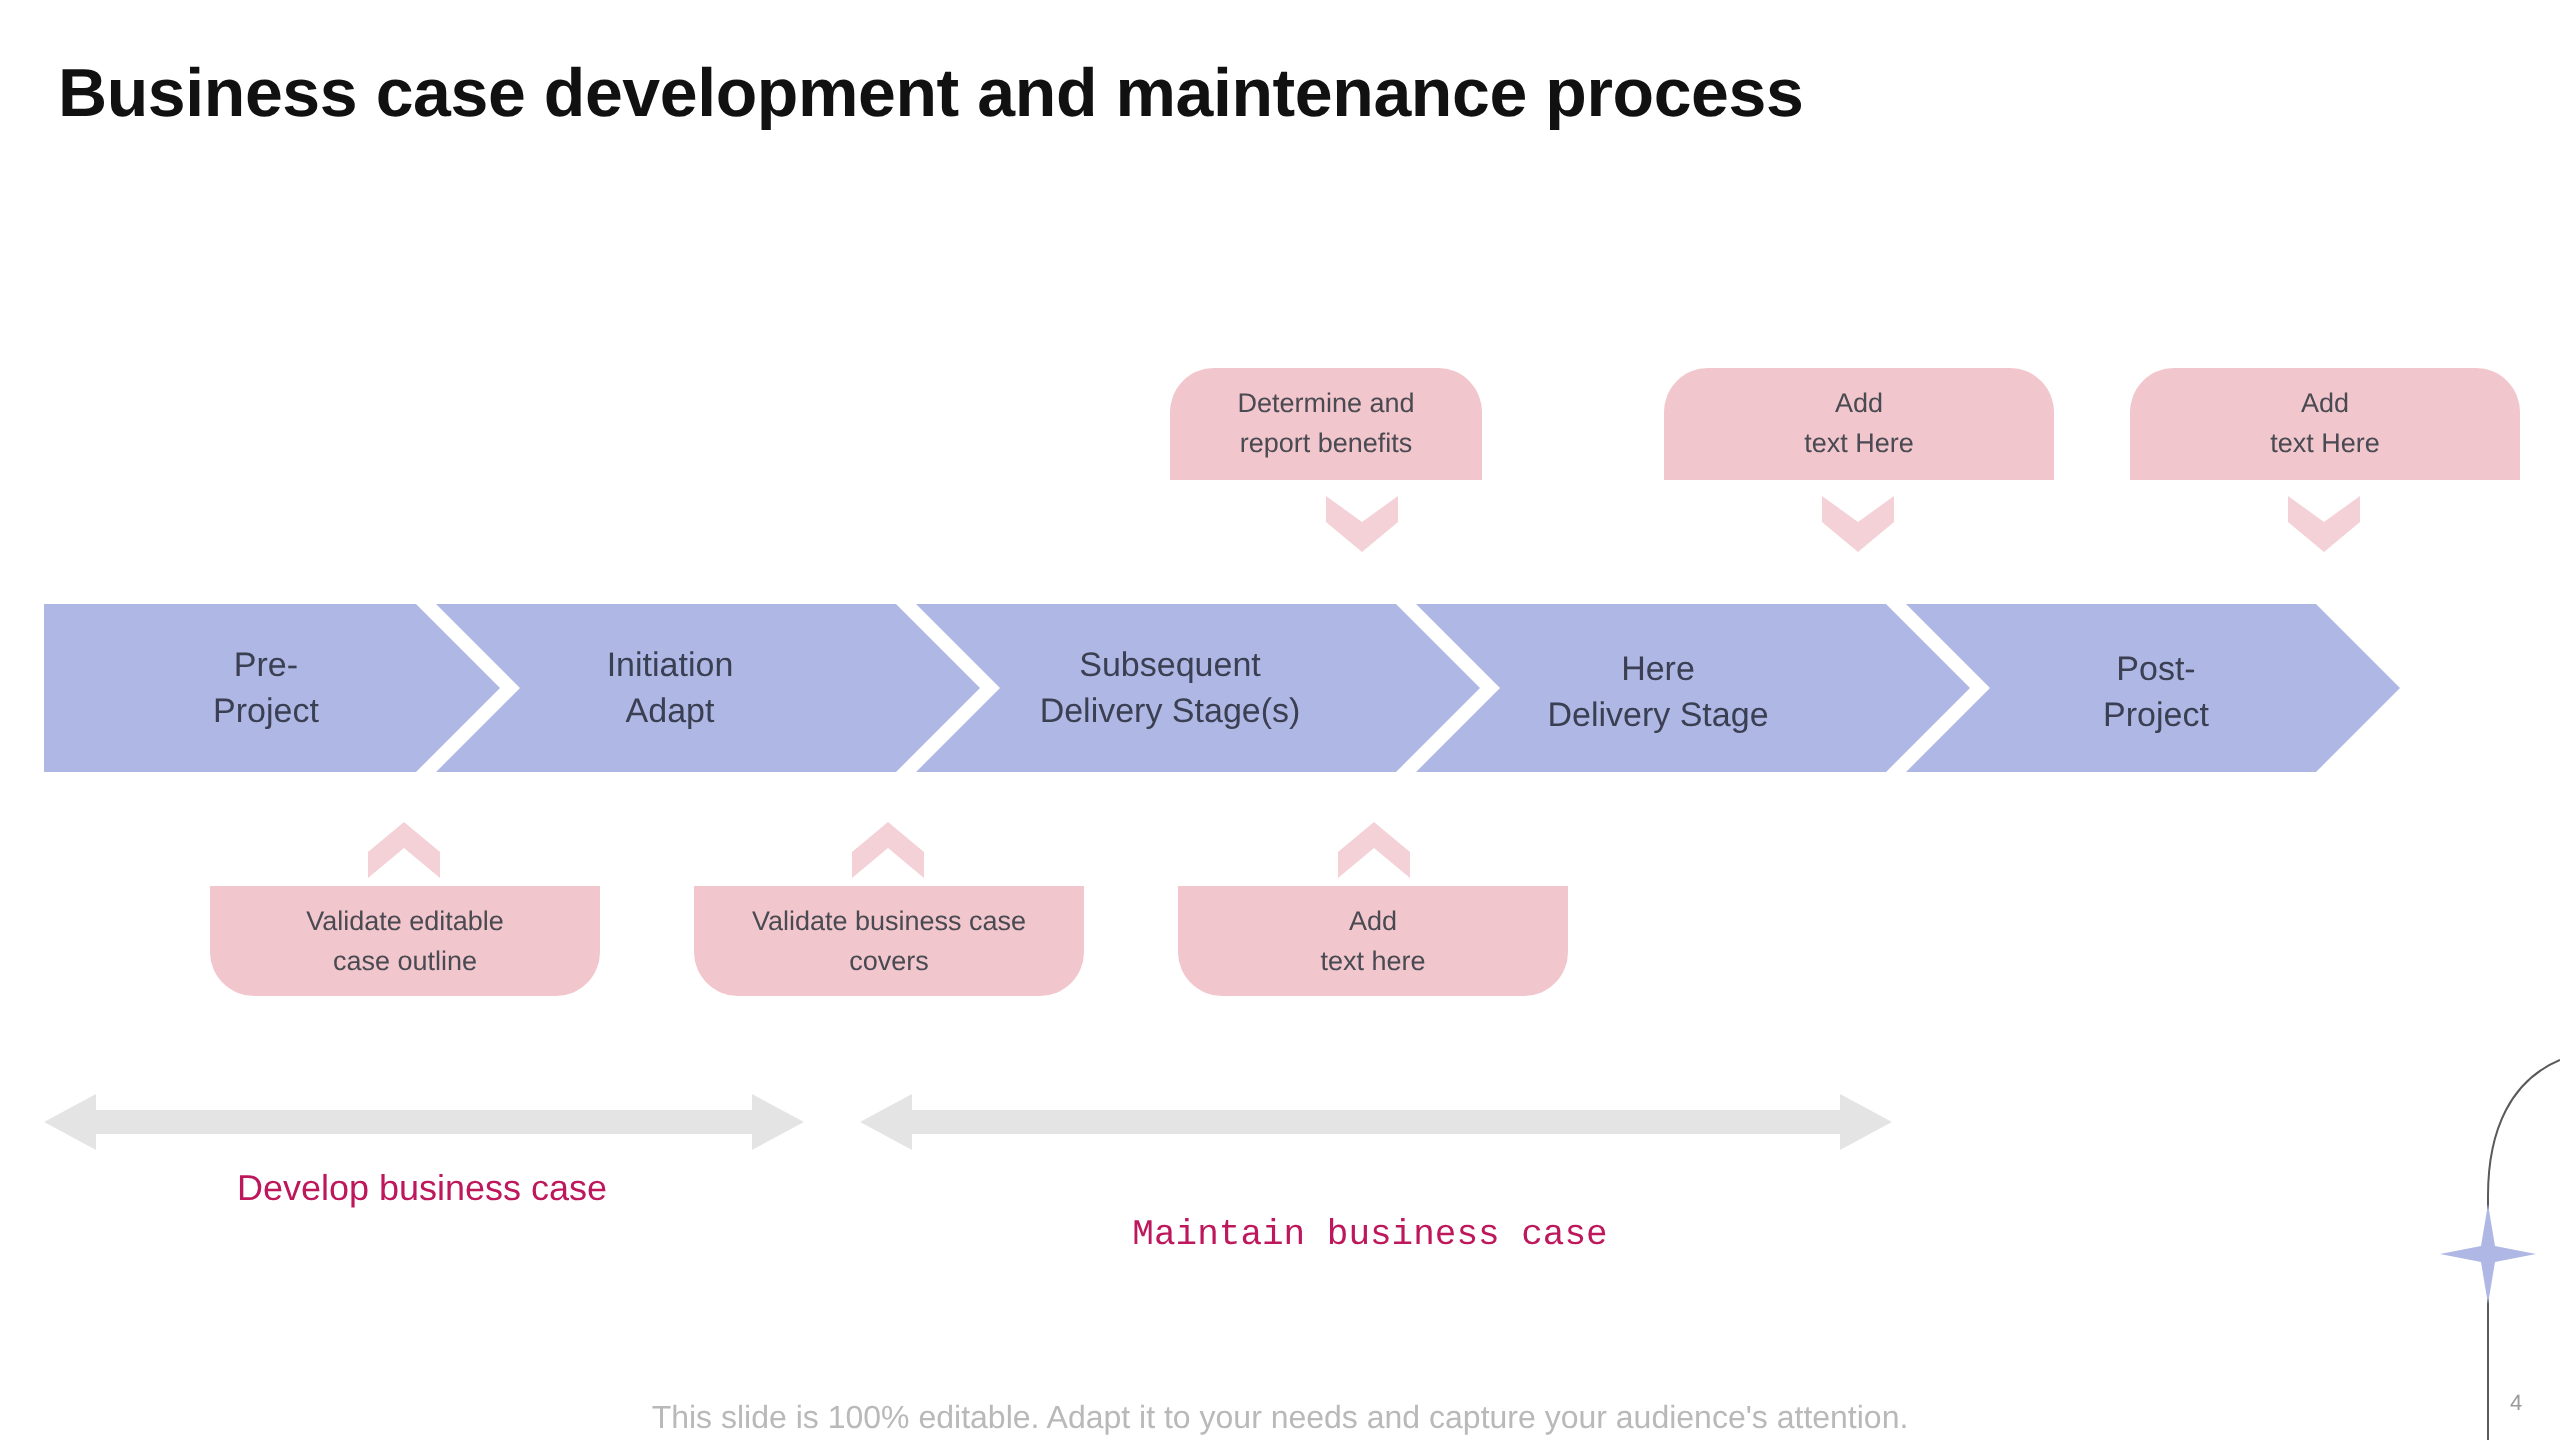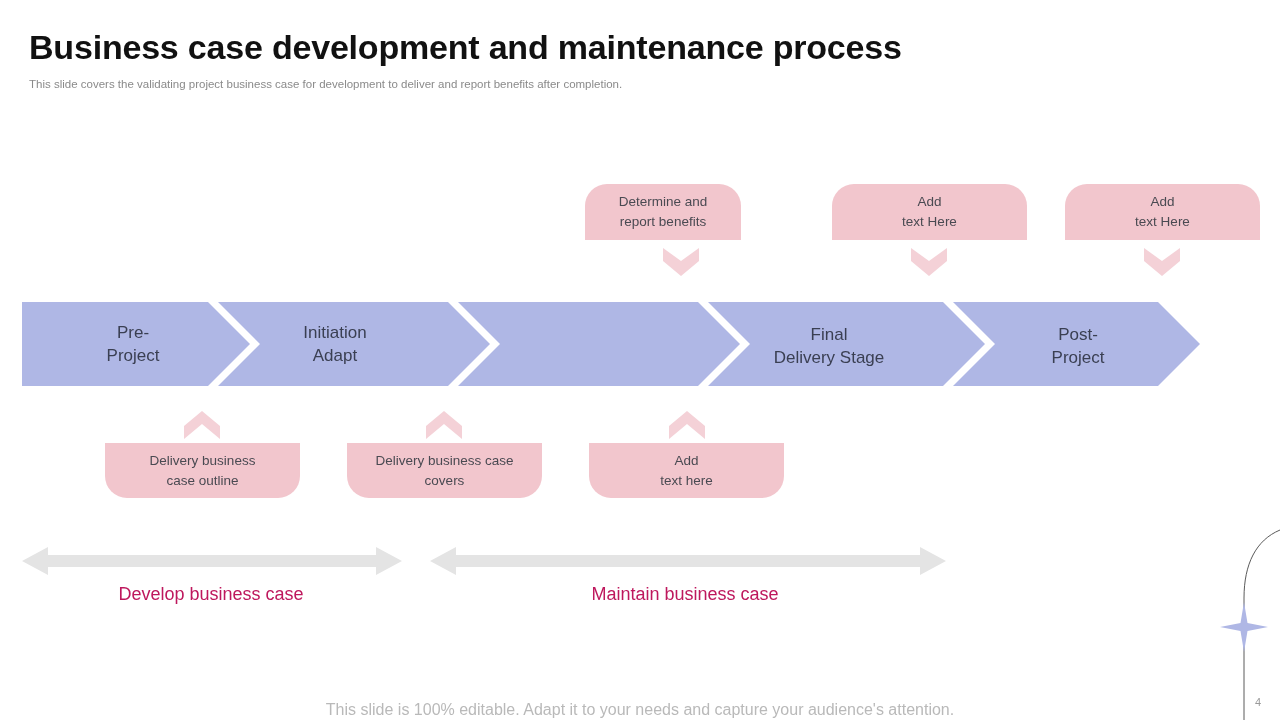--- a/index.html
+++ b/index.html
@@ -146,21 +146,20 @@
     pointer-events: none;
   }
   .deco svg { display: block; width: 100%; height: 100%; }
 </style>
 </head>
 <body>
 
 <div class="slide">
 
   <div class="page-title">Business case development and maintenance process</div>
-  <div class="page-subtitle">This slide covers the validating project business case for development to deliver and report benefits after completion.</div>
 
   <div class="callout-top" style="left:585px; top:184px; width:156px; height:56px;">
     <div>
       <div>Determine and</div>
       <div>report benefits</div>
     </div>
   </div>
   <div class="chev-arrow" style="left:663px; top:248px;">
     <svg viewBox="0 0 36 30" preserveAspectRatio="none">
       <path d="M0,0 L18,13 L36,0 L36,13 L18,28 L0,13 Z" fill="#F4D1D7"></path>
@@ -207,49 +206,53 @@
   </div>
 
   <div class="stage-label" style="left:133px; top:321px;">
     <div>Pre-</div>
     <div>Project</div>
   </div>
   <div class="stage-label" style="left:335px; top:321px;">
     <div>Initiation</div>
     <div>Adapt</div>
   </div>
+  <div class="stage-label" style="left:585px; top:321px;">
+    <div>Subsequent</div>
+    <div>Delivery Stage(s)</div>
+  </div>
   <div class="stage-label" style="left:829px; top:323px;">
-    <div>Final</div>
+    <div>Here</div>
     <div>Delivery Stage</div>
   </div>
   <div class="stage-label" style="left:1078px; top:323px;">
     <div>Post-</div>
     <div>Project</div>
   </div>
 
   <div class="chev-arrow" style="left:184px; top:409px;">
     <svg viewBox="0 0 36 30" preserveAspectRatio="none">
       <path d="M18,2 L36,17 L36,30 L18,15 L0,30 L0,17 Z" fill="#F4D1D7"></path>
     </svg>
   </div>
   <div class="callout-bottom" style="left:105px; top:443px; width:195px; height:55px;">
     <div>
-      <div>Delivery business</div>
+      <div>Validate editable</div>
       <div>case outline</div>
     </div>
   </div>
 
   <div class="chev-arrow" style="left:426px; top:409px;">
     <svg viewBox="0 0 36 30" preserveAspectRatio="none">
       <path d="M18,2 L36,17 L36,30 L18,15 L0,30 L0,17 Z" fill="#F4D1D7"></path>
     </svg>
   </div>
   <div class="callout-bottom" style="left:347px; top:443px; width:195px; height:55px;">
     <div>
-      <div>Delivery business case</div>
+      <div>Validate business case</div>
       <div>covers</div>
     </div>
   </div>
 
   <div class="chev-arrow" style="left:669px; top:409px;">
     <svg viewBox="0 0 36 30" preserveAspectRatio="none">
       <path d="M18,2 L36,17 L36,30 L18,15 L0,30 L0,17 Z" fill="#F4D1D7"></path>
     </svg>
   </div>
   <div class="callout-bottom" style="left:589px; top:443px; width:195px; height:55px;">
@@ -264,21 +267,21 @@
       <path d="M0,16 L26,2 L26,10 L354,10 L354,2 L380,16 L354,30 L354,22 L26,22 L26,30 Z" fill="#E4E4E4"></path>
     </svg>
   </div>
   <div class="phase-label" style="left:211px; top:584px;">Develop business case</div>
 
   <div class="phase-arrow" style="left:430px; top:545px; width:516px;">
     <svg viewBox="0 0 516 32" preserveAspectRatio="none">
       <path d="M0,16 L26,2 L26,10 L490,10 L490,2 L516,16 L490,30 L490,22 L26,22 L26,30 Z" fill="#E4E4E4"></path>
     </svg>
   </div>
-  <div class="phase-label" style="left:685px; top:584px;">Maintain business case</div>
+  <div class="phase-label" style="left:685px; top:608px;font-family:Liberation Mono, monospace;">Maintain business case</div>
 
   <div class="deco">
     <svg viewBox="0 0 80 200" preserveAspectRatio="none">
       <path d="M80,10 C56,20 44,44 44,78 L44,200" fill="none" stroke="#5a5a5a" stroke-width="1"></path>
       <path d="M44,82 L47.5,103 L68,107 L47.5,111 L44,132 L40.5,111 L20,107 L40.5,103 Z" fill="#AFB7E5"></path>
     </svg>
   </div>
 
   <div class="footer-note">This slide is 100% editable.  Adapt it to your needs and capture your audience's attention.</div>
   <div class="page-number">4</div>

